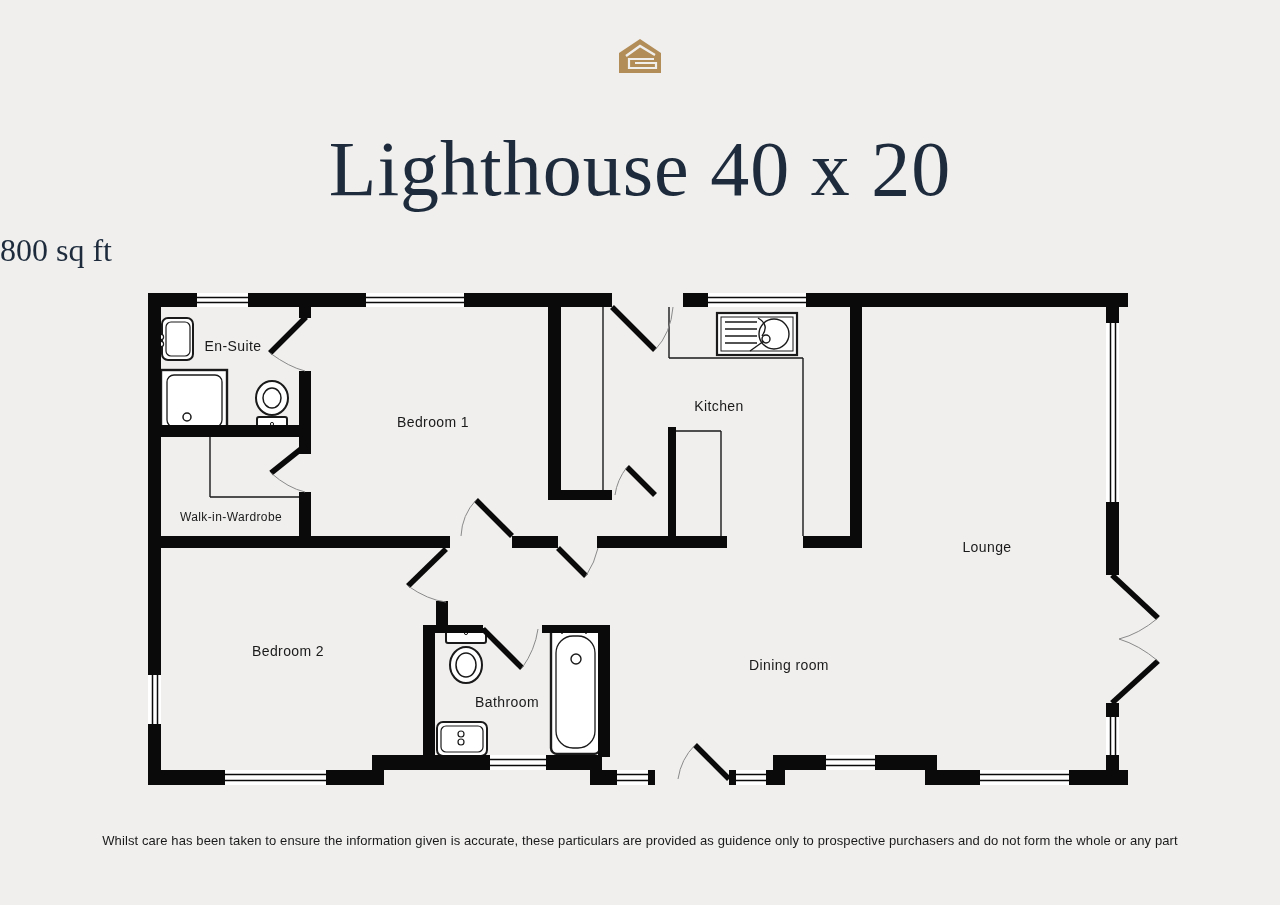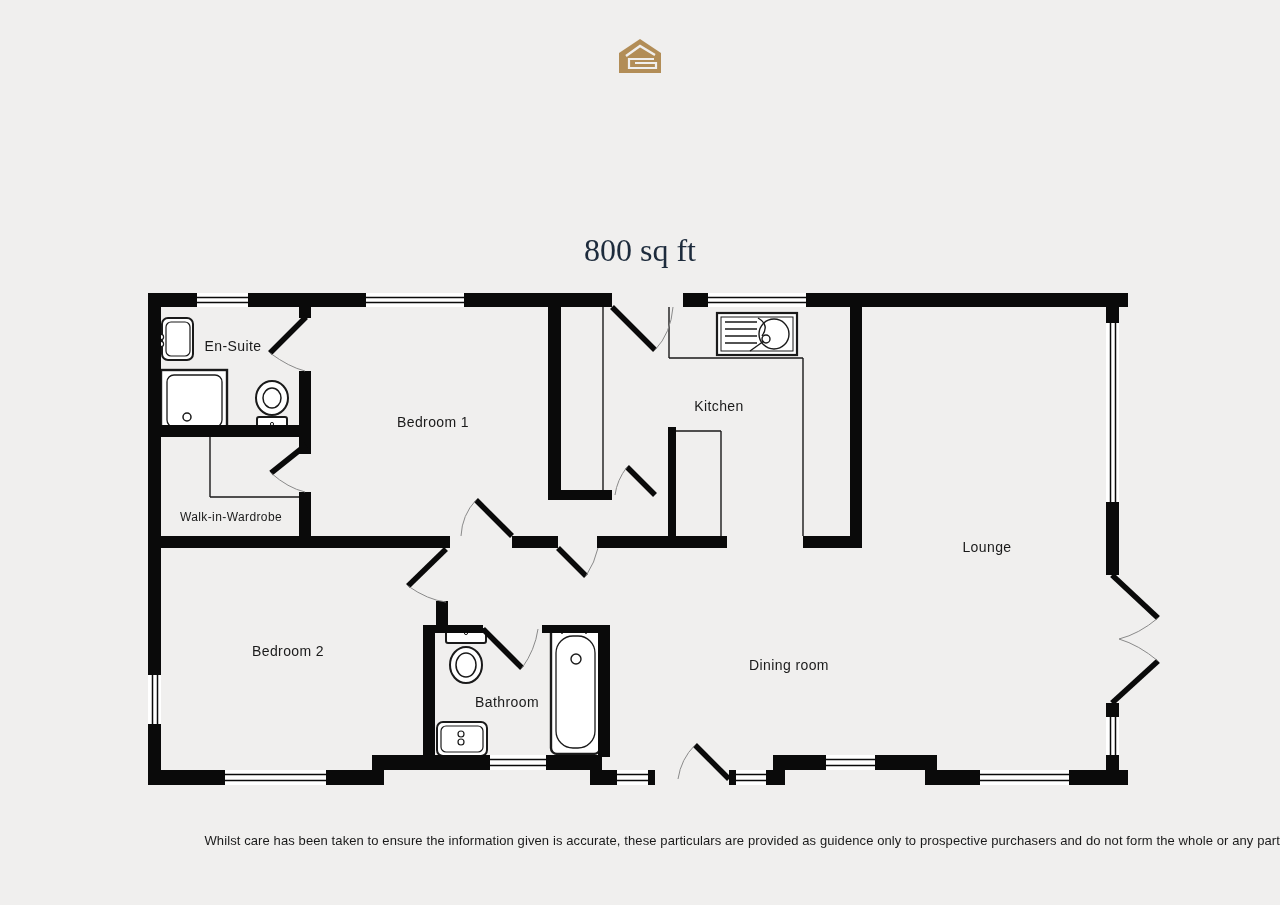--- a/index.html
+++ b/index.html
@@ -2,24 +2,24 @@
 <html><head>
 <meta charset="utf-8">
 <style>
   html,body{margin:0;padding:0;}
   .page{position:relative;width:1280px;height:905px;background:#f0efee;overflow:hidden;
         font-family:"Liberation Sans",sans-serif;}
   .logo-wrap{position:absolute;left:0;top:38px;width:1280px;text-align:center;}
   .title{position:absolute;left:0;top:124px;width:1280px;text-align:center;
          font-family:"Liberation Serif",serif;font-size:78px;font-weight:400;
          color:#1d2b3c;letter-spacing:1px;}
-  .subtitle{position:absolute;left:0;top:232px;width:1280px;text-align:center;
+  .subtitle{position:absolute;left:0;top:232px;width:1280px;
             font-family:"Liberation Serif",serif;font-size:32px;color:#1d2b3c;}
   .plan{position:absolute;left:0;top:0;width:1280px;height:905px;}
-  .footer{position:absolute;left:0;top:833px;width:1280px;text-align:right;
+  .footer{position:absolute;left:0;top:833px;width:1280px;text-align:center;
           font-size:13px;line-height:16px;color:#1a1a1a;letter-spacing:.1px;}
   .room-label{font-family:"Liberation Sans",sans-serif;font-size:14px;fill:#1a1a1a;letter-spacing:.4px;}
   .room-label.small{font-size:12px;}
   svg .wall{fill:#0a0a0a;}
   svg .winbox{fill:#ffffff;}
   svg .winline{stroke:#0a0a0a;stroke-width:1.5;}
   svg .thin{stroke:#1a1a1a;stroke-width:1.4;fill:none;}
   svg .fix{stroke:#1a1a1a;fill:#ffffff;}
   svg .leaf{stroke:#0a0a0a;stroke-width:5.5;fill:none;}
   svg .arc{stroke:#8a8a8a;stroke-width:1;fill:none;}
@@ -30,20 +30,21 @@
 <div class="page">
 
   <div class="logo-wrap">
     <svg width="44" height="36" viewBox="0 0 44 36">
       <polygon points="1,15 22,1 43,15 43,35 1,35" fill="#b28d57"></polygon>
       <path d="M8,18 L22,8 L37,17" stroke="#f0efee" stroke-width="2.4" fill="none"></path>
       <path d="M36,21 L11,21 L11,30 L38,30 L38,25 L17,25" stroke="#f0efee" stroke-width="2.2" fill="none"></path>
     </svg>
   </div>
 
+  <div class="title">Lighthouse 40 x 20</div>
   <div class="subtitle">800 sq ft</div>
 
   <svg class="plan" viewBox="0 0 1280 905">
 
     <path class="thin" d="M210,437 V497 M210,497 H299"></path>
     <path class="thin" d="M603,307 V490"></path>
     <path class="thin" d="M669,307 V358 M669,358 H803 M803,358 V536"></path>
     <path class="thin" d="M676,431 H721 M721,431 V536"></path>
 
     <g>

